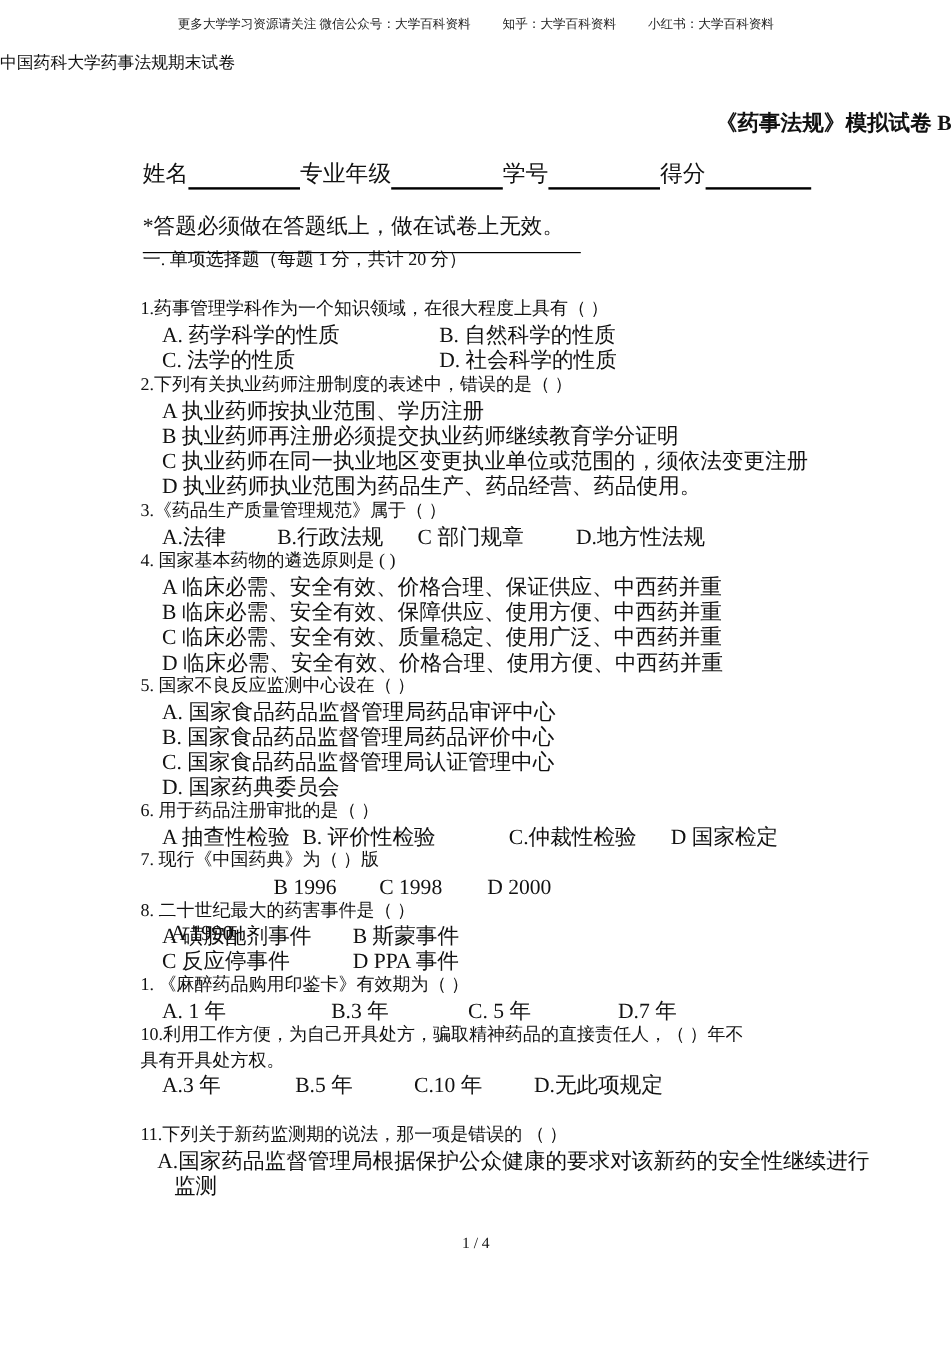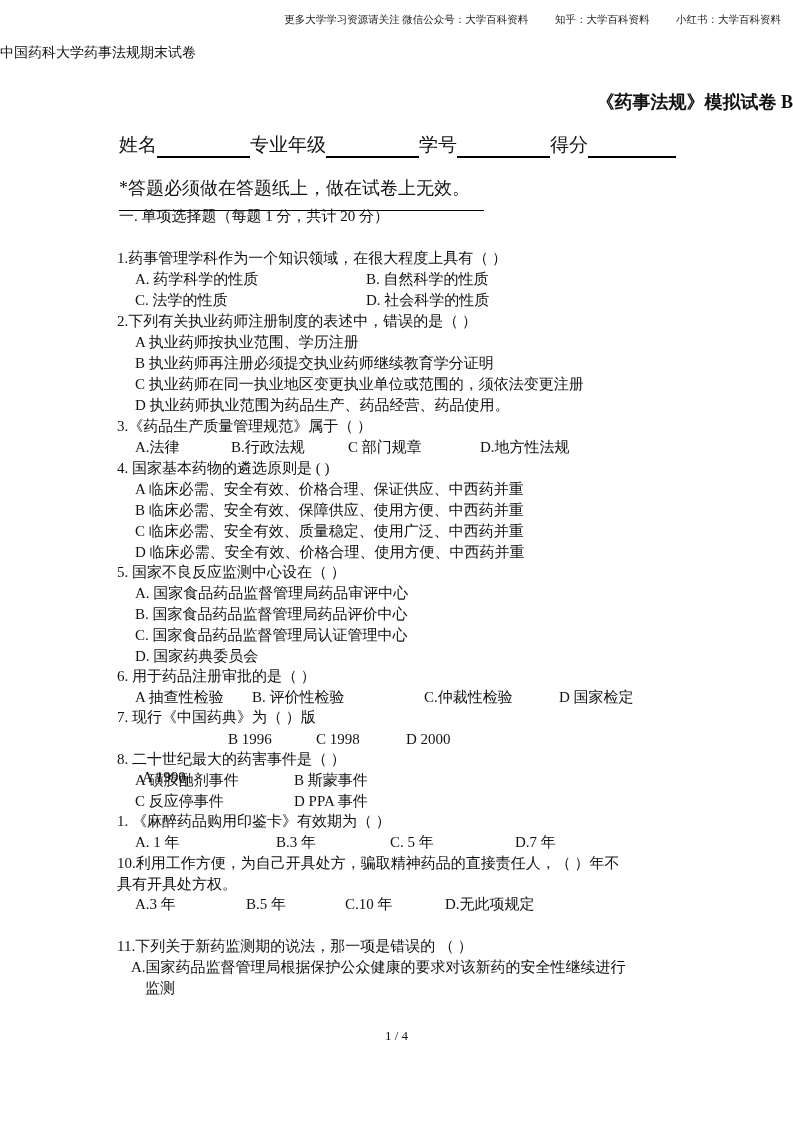--- a/index.html
+++ b/index.html
@@ -1,28 +1,28 @@
 <!DOCTYPE html>
 <html><head>
 <meta charset="utf-8">
 <style>
   html, body { margin:0; padding:0; background:#ffffff; }
   body { width:793px; height:1122px; position:relative; overflow:hidden;
          font-family:"Liberation Serif","DejaVu Serif",serif; color:#111; }
   .abs { position:absolute; white-space:nowrap; }
-  .hdr { top:13px; left:0; width:793px; text-align:right; font-size:10.5px; color:#222; }
+  .hdr { top:13px; left:0; width:793px; text-align:center; font-size:10.5px; color:#222; }
   .hdr span { margin:0 12px; }
   .subtitle { top:44px; left:0; width:793px; font-size:14px; }
   .title { top:90px; left:0; width:793px; text-align:right; font-size:18px; font-weight:bold; }
   .fields { top:132px; left:119px; font-size:19px; display:flex; align-items:flex-end; }
   .fields .blank { display:inline-block; border-bottom:2px solid #000; height:20px; }
   .notice { top:176px; left:119px; font-size:18px; border-bottom:1.5px solid #000; padding-bottom:10px; width:365px; }
   .section { top:207px; left:119px; font-size:15px; }
   .q { font-size:15px; line-height:21px; }
-  .opt { font-size:15px; line-height:21px; }
+  .opt { font-size:18px; line-height:21px; }
   .pagenum { top:1028px; left:0; width:793px; text-align:center; font-size:13px; }
 </style>
 </head>
 <body>
 
 <div class="abs hdr">
   <span>更多大学学习资源请关注 微信公众号：大学百科资料</span>
   <span>知乎：大学百科资料</span>
   <span>小红书：大学百科资料</span>
 </div>

